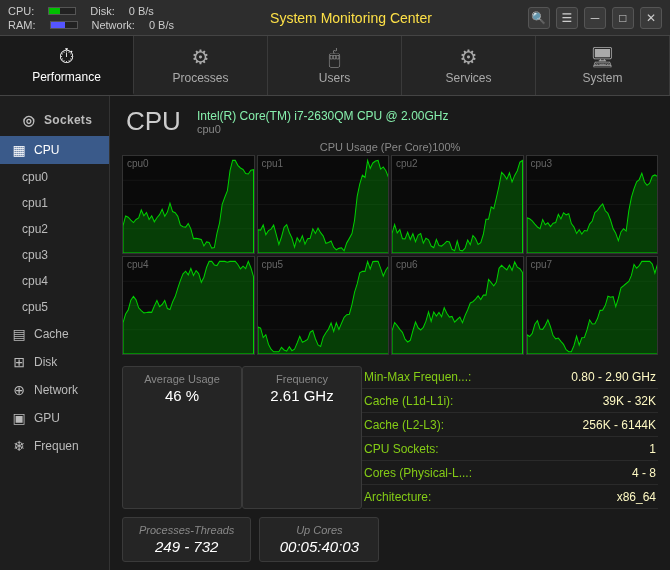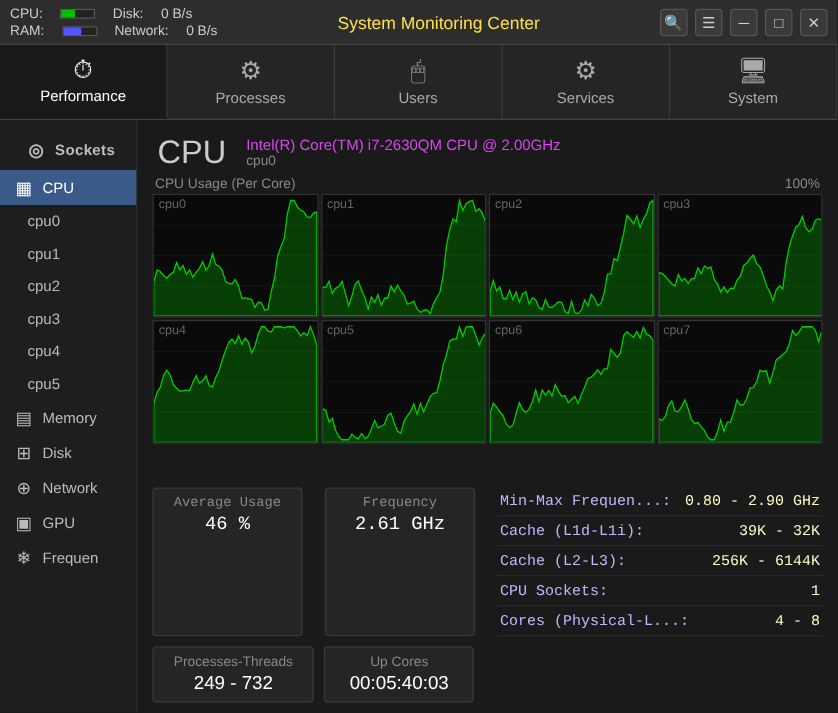--- a/index.html
+++ b/index.html
@@ -143,35 +143,35 @@
       font-size: 26px;
       font-weight: 300;
       color: #ccc;
     }
     .cpu-info {
       display: flex;
       flex-direction: column;
     }
     .cpu-model {
       font-size: 12px;
-      color: #d946ef;
+      color: #86efac;
     }
     .cpu-id {
       font-size: 11px;
       color: #888;
     }
 
     
     .graph-section {
       padding: 0 12px;
       flex: 1;
     }
     .graph-label-row {
       display: flex;
-      justify-content: space-between;
+      justify-content: center;
       font-size: 11px;
       color: #888;
       margin-bottom: 2px;
       padding: 0 2px;
     }
     .cpu-graphs {
       display: grid;
       grid-template-columns: 1fr 1fr 1fr 1fr;
       grid-template-rows: 1fr 1fr;
       gap: 2px;
@@ -189,22 +189,21 @@
       left: 4px;
       font-size: 10px;
       color: #666;
       z-index: 2;
     }
 
     
     .stats-row {
       display: flex;
       padding: 8px 12px;
-      gap: 18px;
-      font-family: Liberation Mono, monospace;
+      gap: 0;
     }
     .stat-box {
       background: #252525;
       border: 1px solid #3a3a3a;
       border-radius: 3px;
       padding: 6px 16px;
       text-align: center;
       min-width: 120px;
     }
     .stat-label {
@@ -218,28 +217,29 @@
       margin-top: 2px;
     }
     .info-row {
       display: flex;
       justify-content: space-between;
       align-items: center;
       border-bottom: 1px solid #2a2a2a;
       padding: 4px 2px;
       font-size: 12px;
     }
-    .info-key { color: #c4b5fd; }
+    .info-key { color: #84cc16; }
     .info-val { color: #fef9c3; font-weight: 500; }
 
     
     .bottom-stats {
       display: flex;
       gap: 8px;
       padding: 0 12px 8px 12px;
+      font-style: italic;
     }
 
     
     svg { display: block; }
   </style>
 </head>
 <body>
 
 <div class="title-bar">
   <div class="title-bar-left">
@@ -319,21 +319,21 @@
       <span>cpu3</span>
     </div>
     <div class="sidebar-item" style="padding-left:22px;">
       <span>cpu4</span>
     </div>
     <div class="sidebar-item" style="padding-left:22px;">
       <span>cpu5</span>
     </div>
     <div class="sidebar-item">
       <span class="sidebar-icon">▤</span>
-      <span>Memory</span>
+      <span>Cache</span>
     </div>
     <div class="sidebar-item">
       <span class="sidebar-icon">⊞</span>
       <span>Disk</span>
     </div>
     <div class="sidebar-item">
       <span class="sidebar-icon">⊕</span>
       <span>Network</span>
     </div>
     <div class="sidebar-item">
@@ -461,20 +461,24 @@
             <span class="info-val">256K - 6144K</span>
           </div>
           <div class="info-row">
             <span class="info-key">CPU Sockets:</span>
             <span class="info-val">1</span>
           </div>
           <div class="info-row">
             <span class="info-key">Cores (Physical-L...:</span>
             <span class="info-val">4 - 8</span>
           </div>
+          <div class="info-row">
+            <span class="info-key">Architecture:</span>
+            <span class="info-val">x86_64</span>
+          </div>
         </div>
     </div>
 
     <div class="bottom-stats">
       <div class="stat-box">
         <div class="stat-label">Processes-Threads</div>
         <div class="stat-value">249 - 732</div>
       </div>
       <div class="stat-box">
         <div class="stat-label">Up Cores</div>

